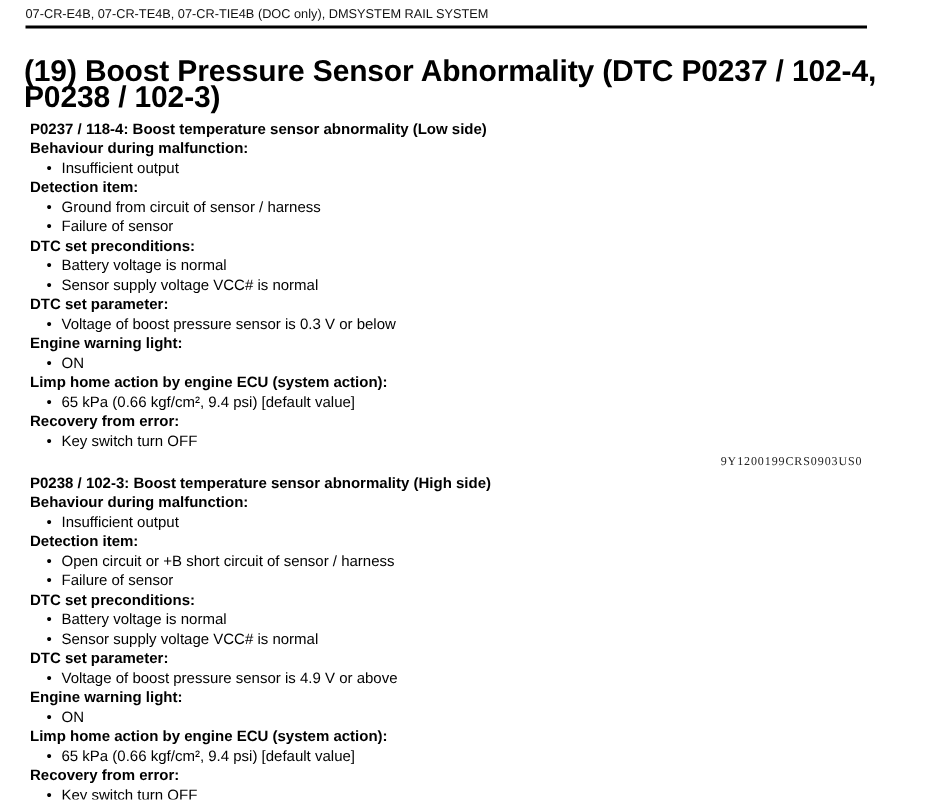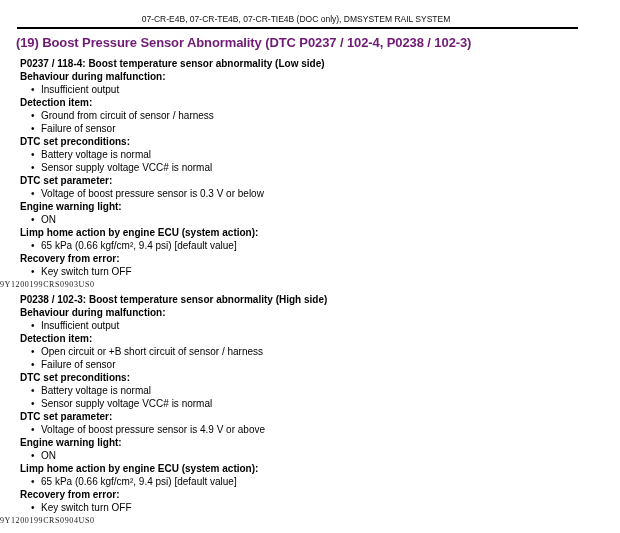--- a/index.html
+++ b/index.html
@@ -8,40 +8,40 @@
     width: 620px;
     height: 533px;
     overflow: hidden;
     font-family: "Liberation Sans", sans-serif;
     color: #000;
   }
   .page { width: 620px; height: 533px; background: #fff; }
 
   .hdr {
     display: flex;
-    justify-content: center;
+    justify-content: flex-start;
     align-items: flex-end;
-    padding: 14px 45px 0 17px;
+    padding: 4px 45px 0 17px;
     font-size: 8.5px;
     line-height: 11px;
     color: #111;
   }
   .hdr-rule {
     height: 2px;
     background: #000;
     margin: 2px 42px 0 17px;
   }
 
   .title {
-    font-size: 13px;
+    font-size: 20px;
     font-weight: bold;
     letter-spacing: -0.1px;
-    margin: 5px 20px 6px 16px;
+    margin: 21px 20px 6px 16px;
     line-height: 17px;
-    color: #701a75;
+    color: #000000;
   }
 
   .docbody { font-size: 10px; line-height: 13px; color: #000; }
 
   .sec-heading {
     font-weight: bold;
     margin-left: 20px;
   }
   .field-label {
     font-weight: bold;
@@ -54,21 +54,21 @@
   .bullet-row::before {
     content: "\2022";
     width: 10px;
     flex: 0 0 10px;
   }
   .figure-code {
     font-family: "Liberation Serif", serif;
     font-size: 8px;
     letter-spacing: 0.6px;
     line-height: 11px;
-    text-align: left;
+    text-align: right;
     margin: 1px 45px 3px 0;
     color: #222;
   }
 </style>
 </head>
 <body>
 
 <div class="page">
 
   <div class="hdr">

